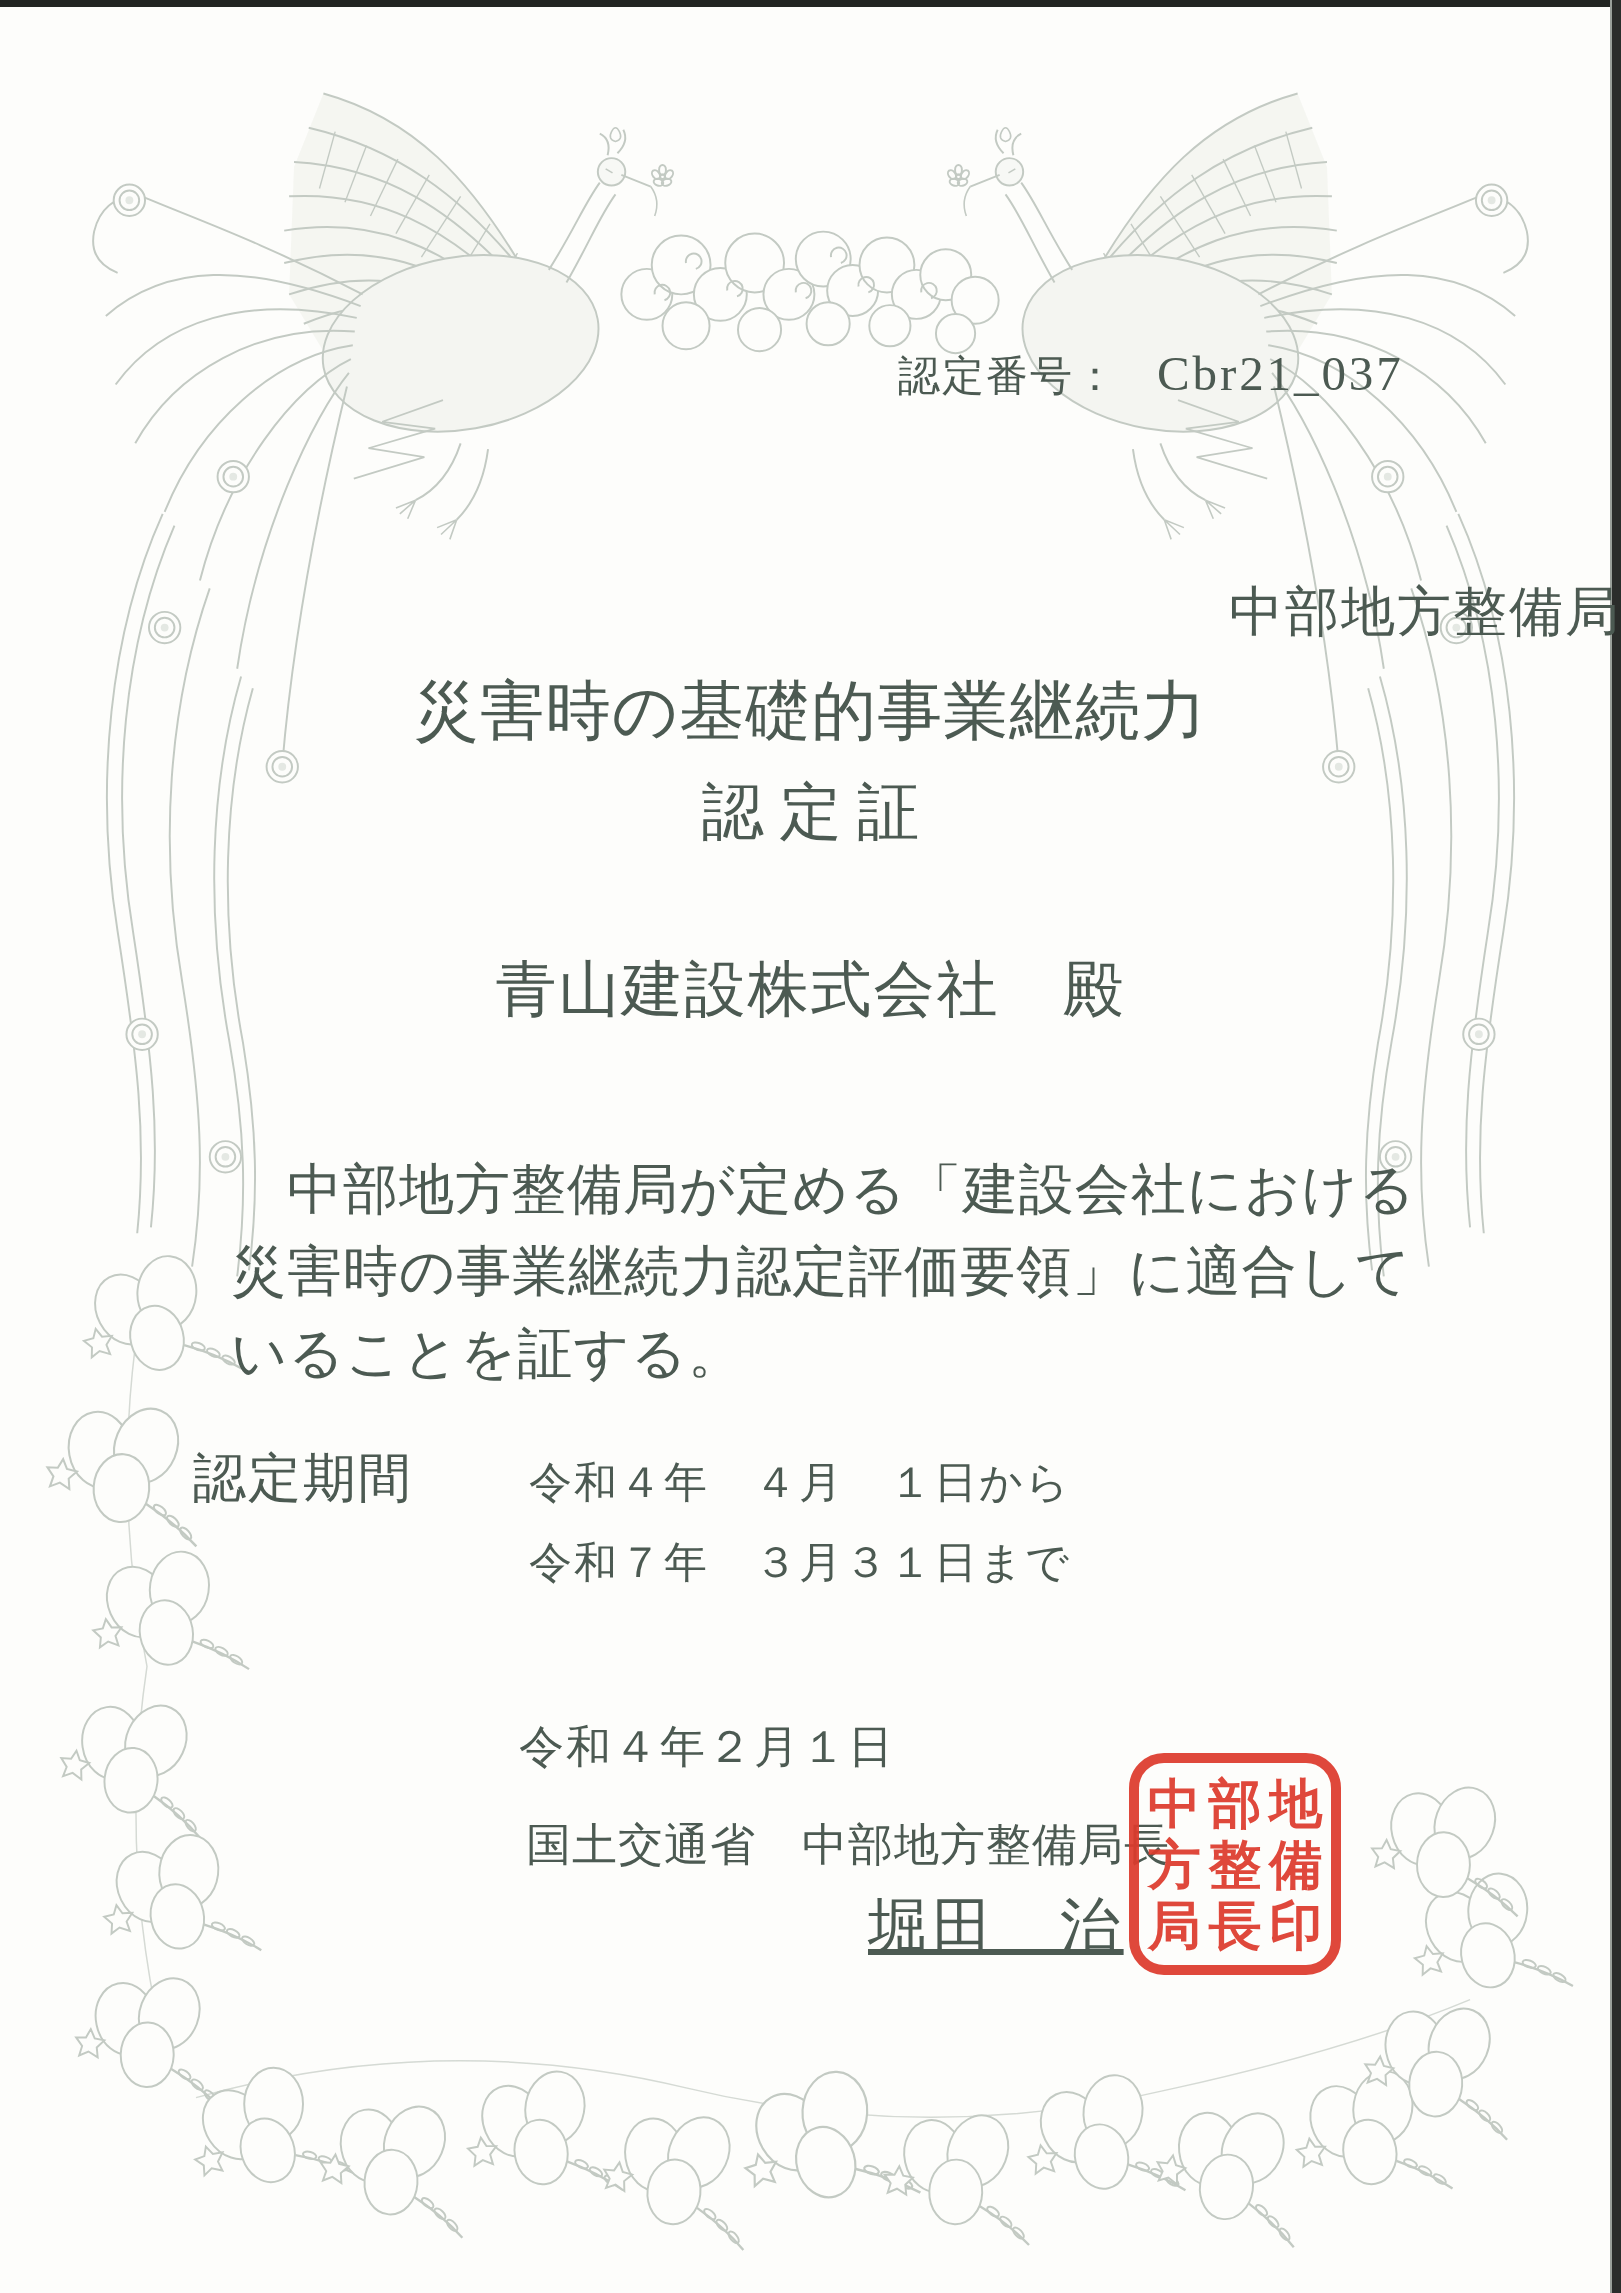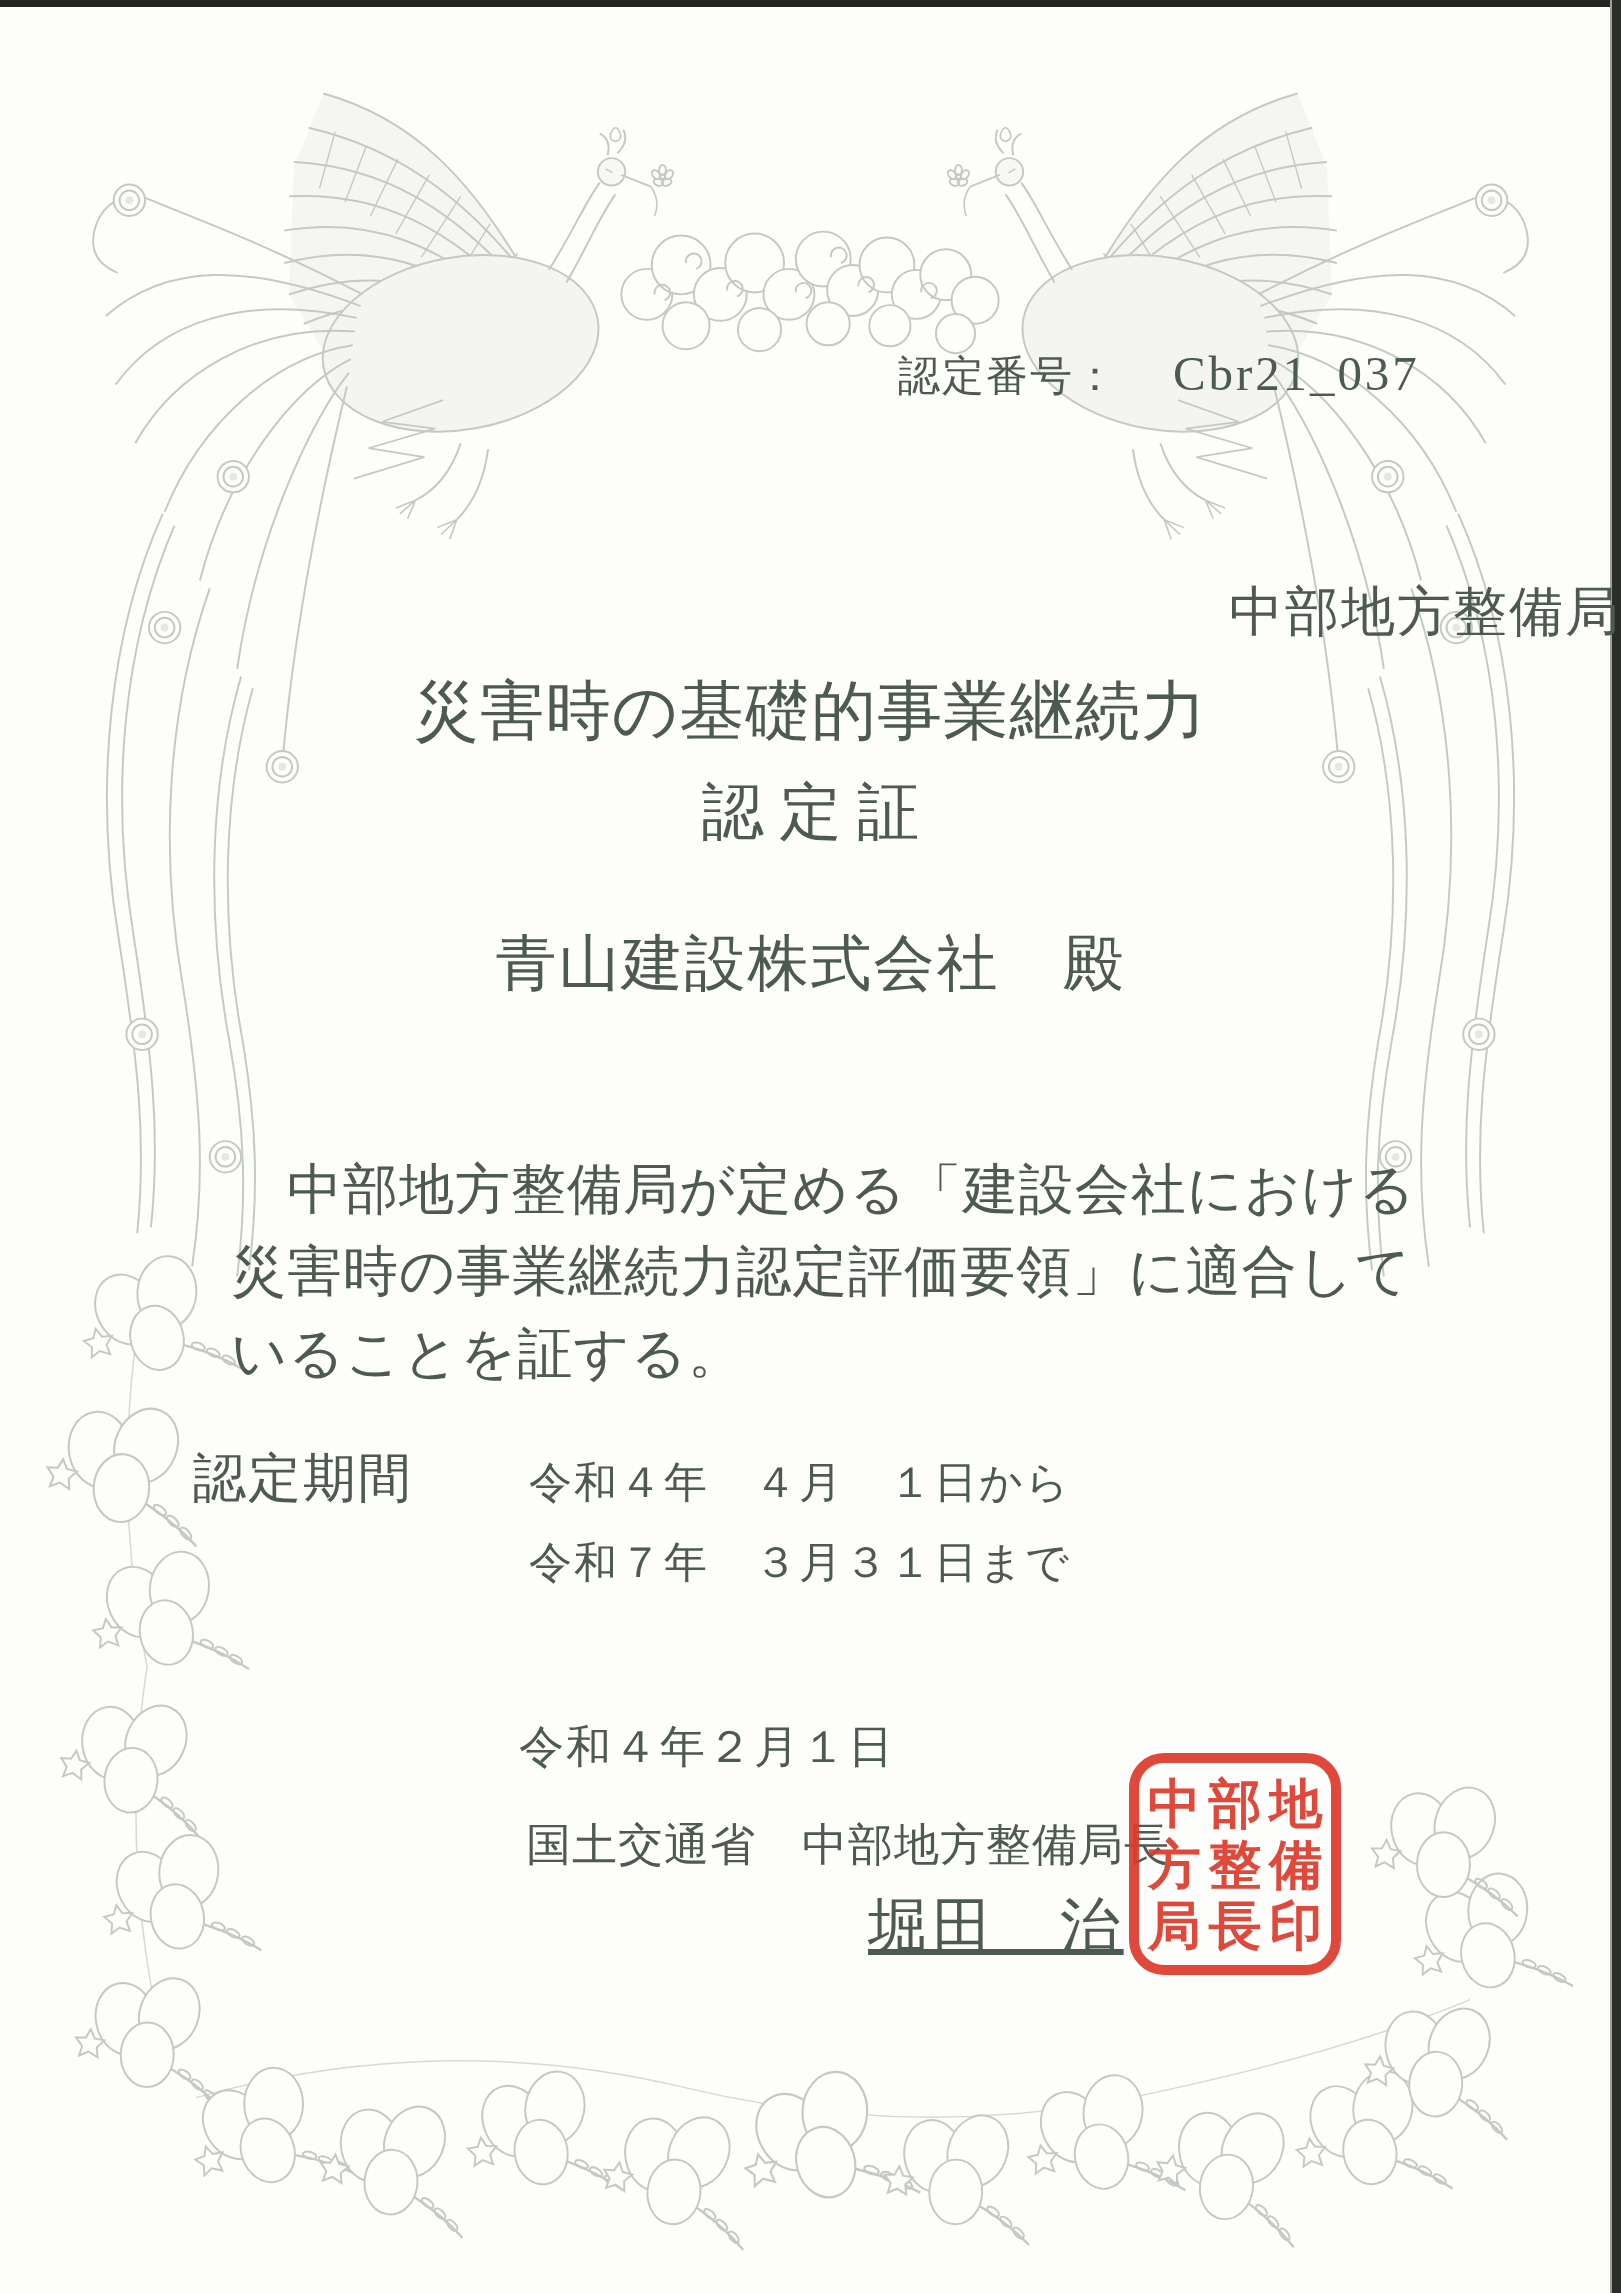--- a/index.html
+++ b/index.html
@@ -9,29 +9,29 @@
     background:#fdfdfb;
     font-family:"Liberation Serif","DejaVu Serif",serif;
     color:#4c5a52;
   }
   .scan-bar-top{position:absolute;left:0;top:0;width:1621px;height:6.9px;background:#222522;}
   .scan-bar-right{position:absolute;right:0;top:0;width:8.8px;height:2294px;background:#2b2d2b;border-left:2px solid #9aa09a;}
   .border-art{position:absolute;left:0;top:0;width:1621px;height:2294px;}
 
   .cert-number{
     position:absolute;left:898px;top:345px;
-    display:flex;align-items:baseline;gap:55px;white-space:nowrap;
+    display:flex;align-items:baseline;gap:39px;white-space:nowrap;
   }
   .cert-number .lbl{font-size:42px;letter-spacing:2px;}
   .cert-number .val{font-size:49px;letter-spacing:2.9px;}
 
   .org-line{position:absolute;left:0;right:0;top:576px;text-align:right;font-size:54px;letter-spacing:2px;}
   .title-line{position:absolute;left:0;right:0;top:667px;text-align:center;font-size:65px;letter-spacing:1px;}
   .cert-title{position:absolute;left:0;right:0;top:770px;text-align:center;font-size:62px;letter-spacing:15.7px;text-indent:15.7px;}
-  .recipient{position:absolute;left:0;right:0;top:923px;text-align:center;font-size:61px;letter-spacing:2px;}
+  .recipient{position:absolute;left:0;right:0;top:949px;text-align:center;font-size:61px;letter-spacing:2px;}
 
   .body-par{position:absolute;left:231px;top:1149px;width:1196px;font-size:55px;line-height:82px;letter-spacing:1px;white-space:nowrap;}
 
   .period{position:absolute;left:193px;top:1443px;display:flex;column-gap:116px;white-space:nowrap;}
   .period .p-label{font-size:53px;letter-spacing:2px;}
   .period .p-lines{font-size:43px;line-height:80px;letter-spacing:2px;}
 
   .issue-date{position:absolute;left:519px;top:1717px;font-size:45px;letter-spacing:2px;white-space:nowrap;}
   .issuer{position:absolute;left:526px;top:1815px;font-size:45px;letter-spacing:1px;white-space:nowrap;}
   .issuer-name{position:absolute;left:868px;top:1886px;font-size:60px;letter-spacing:3.9px;white-space:nowrap;text-decoration:underline;}

